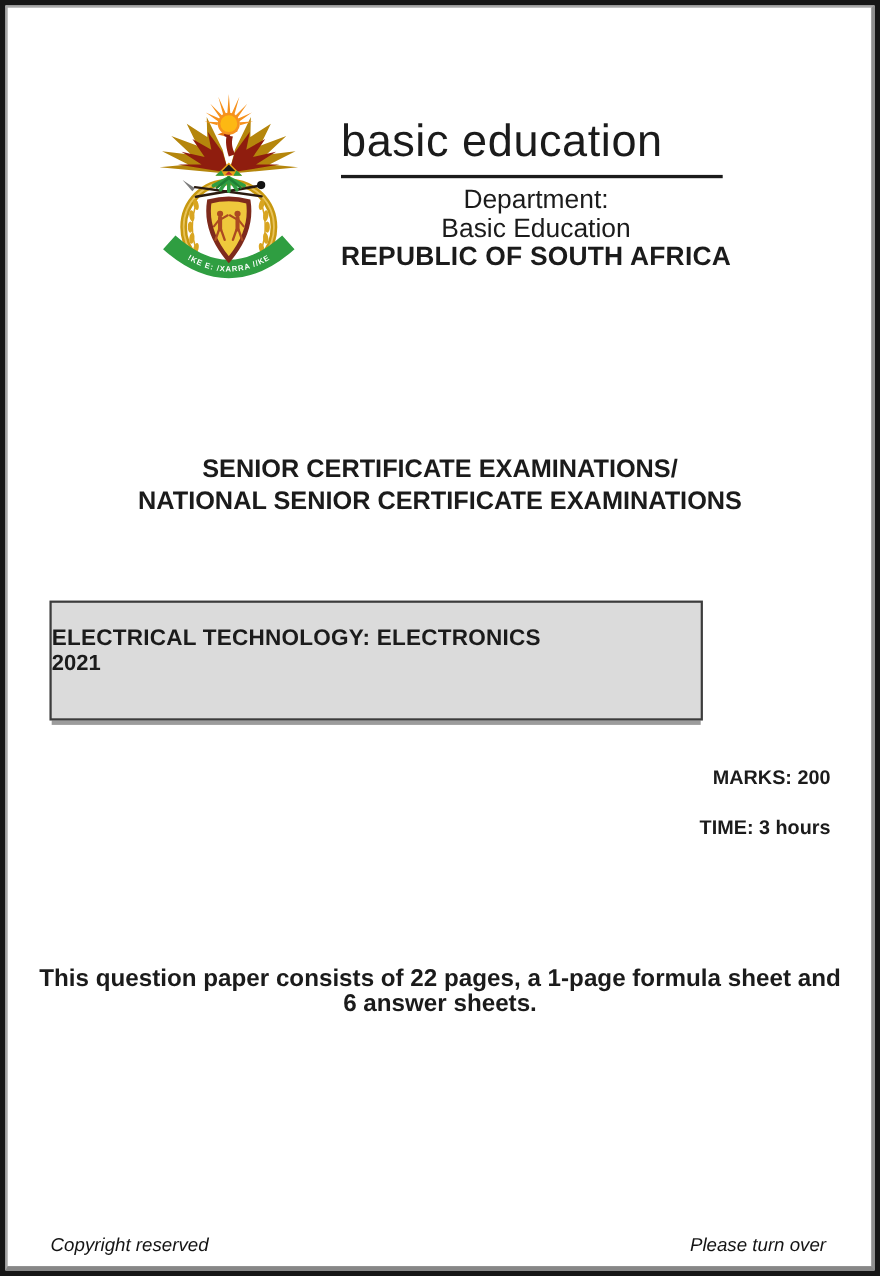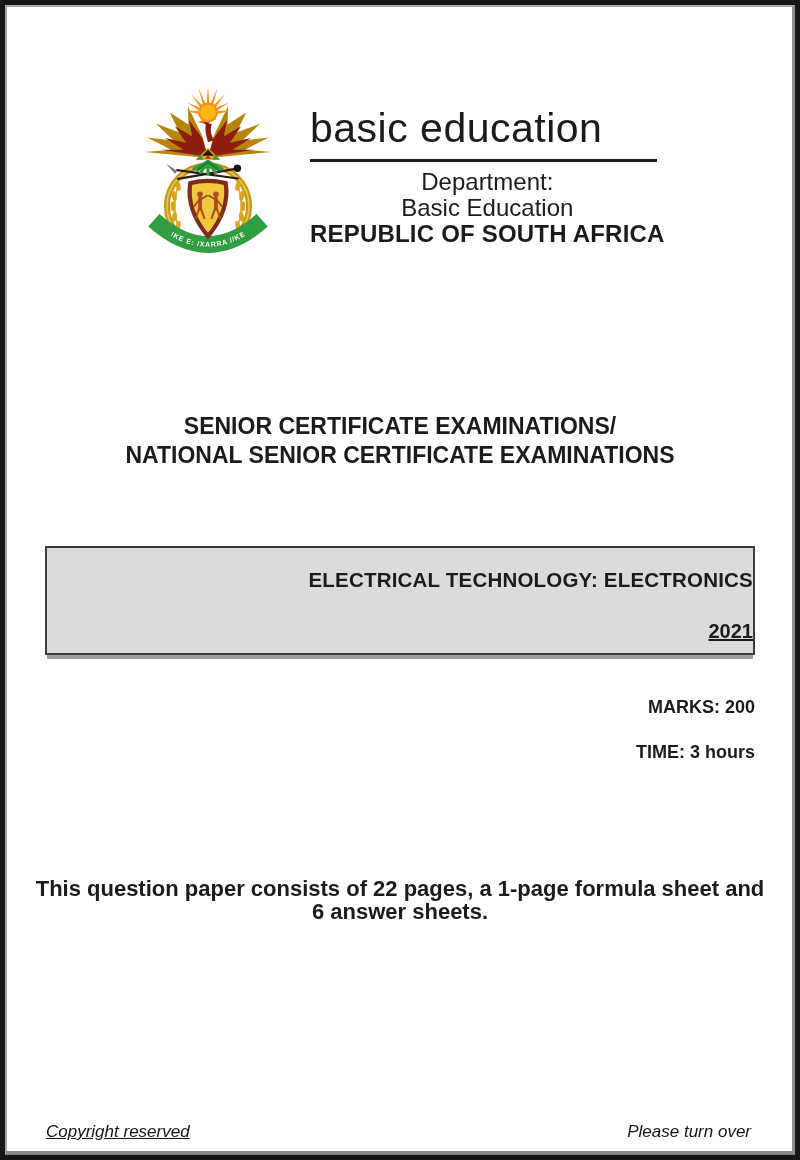--- a/index.html
+++ b/index.html
@@ -43,50 +43,50 @@
 
   
   .exam-heading {
     position: absolute; left: 0; right: 0; top: 368px;
     text-align: center; font-weight: bold;
     font-size: 23px; line-height: 29px; margin-top: 44px;
   }
 
   
   .subject-box {
-    position: absolute; left: 45px; top: 546px; width: 710px; height: 109px;
+    position: absolute; left: 45px; top: 546px; width: 594px; height: 109px;
     box-sizing: border-box;
     background: #dbdbdb;
     border: 2px solid #3c3c3c;
     box-shadow: 0 6px 0 -2px #9c9c9c;
-    text-align: right;
+    text-align: left;
   }
   .subject-title { margin-top: 20px; font-size: 20.5px; font-weight: bold; letter-spacing: 0.2px; }
-  .subject-year  { margin-top: 28px; font-size: 20px; font-weight: bold; text-decoration: underline; }
+  .subject-year  { font-size: 20px; font-weight: bold; }
 
   
   .exam-details {
     position: absolute; right: 45px; top: 697px;
     text-align: right; font-weight: bold; font-size: 18px;
   }
   .exam-details .time-row { margin-top: 24px; }
 
   
   .note {
     position: absolute; left: 0; right: 0; top: 878px;
     text-align: center; font-weight: bold;
     font-size: 22px; line-height: 22.5px;
   }
 
   
   .footer-left, .footer-right {
     position: absolute; top: 1122px;
     font-style: italic; font-size: 17px; color: #141414;
   }
-  .footer-left  { left: 46px; text-decoration: underline; }
+  .footer-left  { left: 46px; }
   .footer-right { right: 49px; }
 </style>
 </head>
 <body>
 
 <div class="frame-outer"></div>
 <div class="frame-inner"></div>
 
 <div class="content">
 

